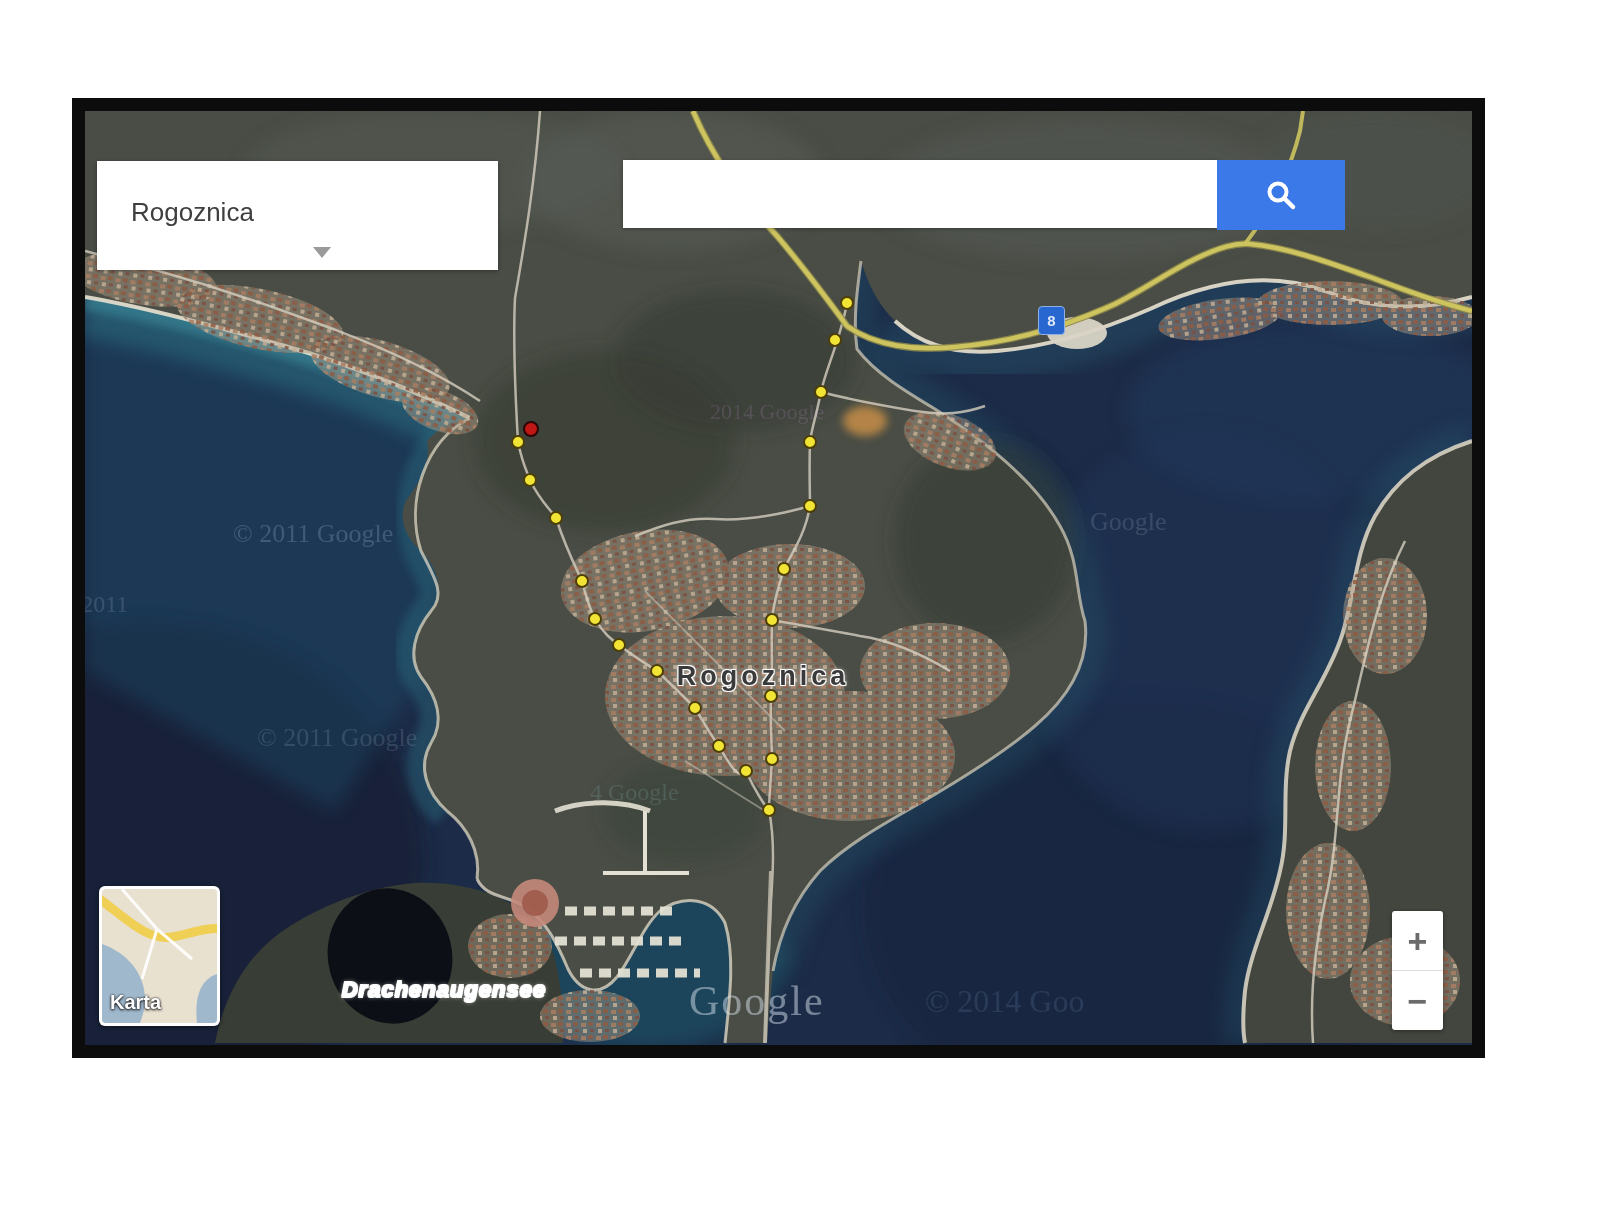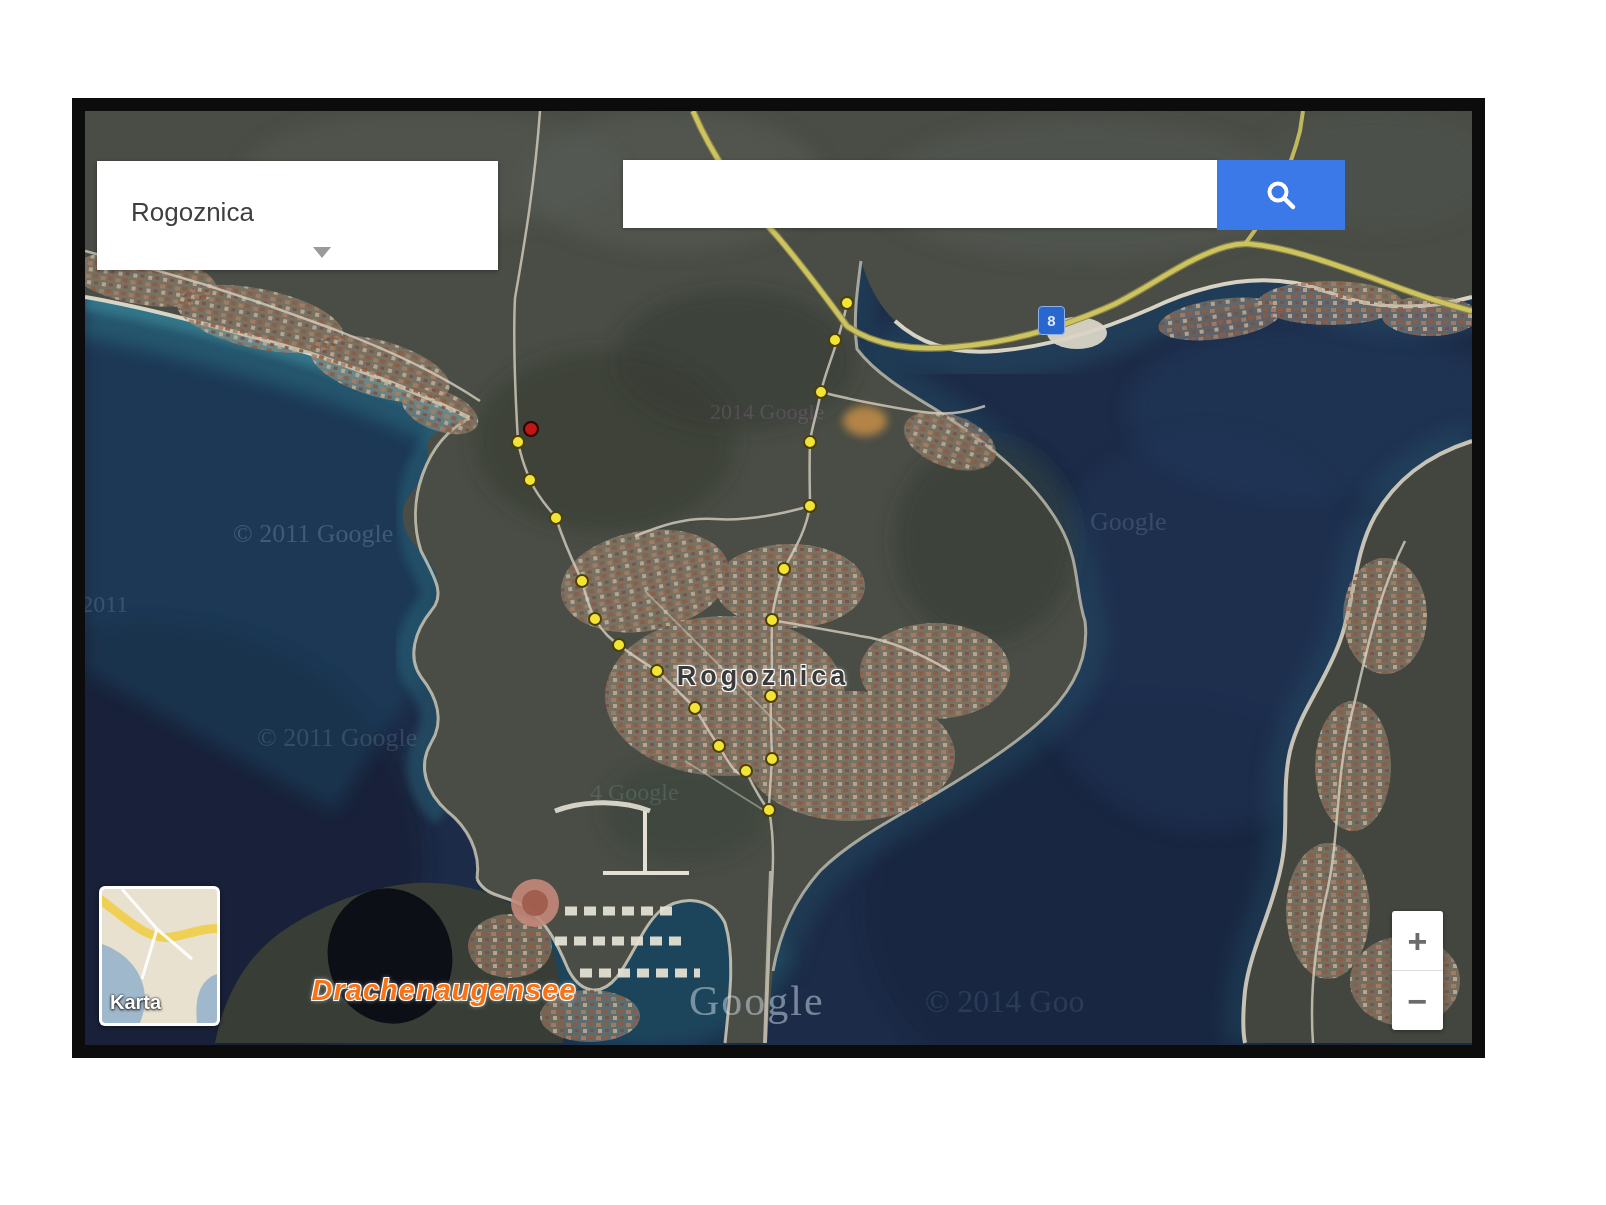--- a/index.html
+++ b/index.html
@@ -13,22 +13,22 @@
   
   .wm{position:absolute;white-space:nowrap;pointer-events:none;font-family:"Liberation Serif",serif;}
   .google-wm{position:absolute;left:604px;top:866px;font-family:"Liberation Serif",serif;
              font-size:42px;letter-spacing:2px;color:rgba(214,224,235,0.5);}
 
   
   .map-label{position:absolute;transform:translate(-50%,-50%);white-space:nowrap;color:#3a3a3a;
      text-shadow:-1px -1px 0 rgba(255,255,255,.95),1px -1px 0 rgba(255,255,255,.95),
                  -1px 1px 0 rgba(255,255,255,.95),1px 1px 0 rgba(255,255,255,.95),0 0 5px rgba(255,255,255,.8);}
   .town-label{left:678px;top:565px;font-size:27px;font-weight:700;letter-spacing:4px;}
-  .lake-label{left:359px;top:879px;font-size:29px;font-weight:700;font-style:italic;
-              letter-spacing:1px;color:#f97316;}
+  .lake-label{left:359px;top:879px;font-size:22px;font-weight:700;font-style:italic;
+              letter-spacing:1px;color:#ffffff;}
 
   
   .dot{position:absolute;border-radius:50%;box-sizing:border-box;transform:translate(-50%,-50%);}
   .dot.yellow{width:14px;height:14px;background:#f2e435;border:2px solid #4d3e06;}
   .dot.red{width:16px;height:16px;background:#bf1616;border:2px solid #2a0303;}
 
   
   .shield{position:absolute;left:953px;top:195px;width:25px;height:27px;background:#2767cf;
           border:1px solid #8fb0e2;border-radius:4px;color:#dfe9fb;font-size:15px;font-weight:700;
           display:flex;align-items:center;justify-content:center;}

